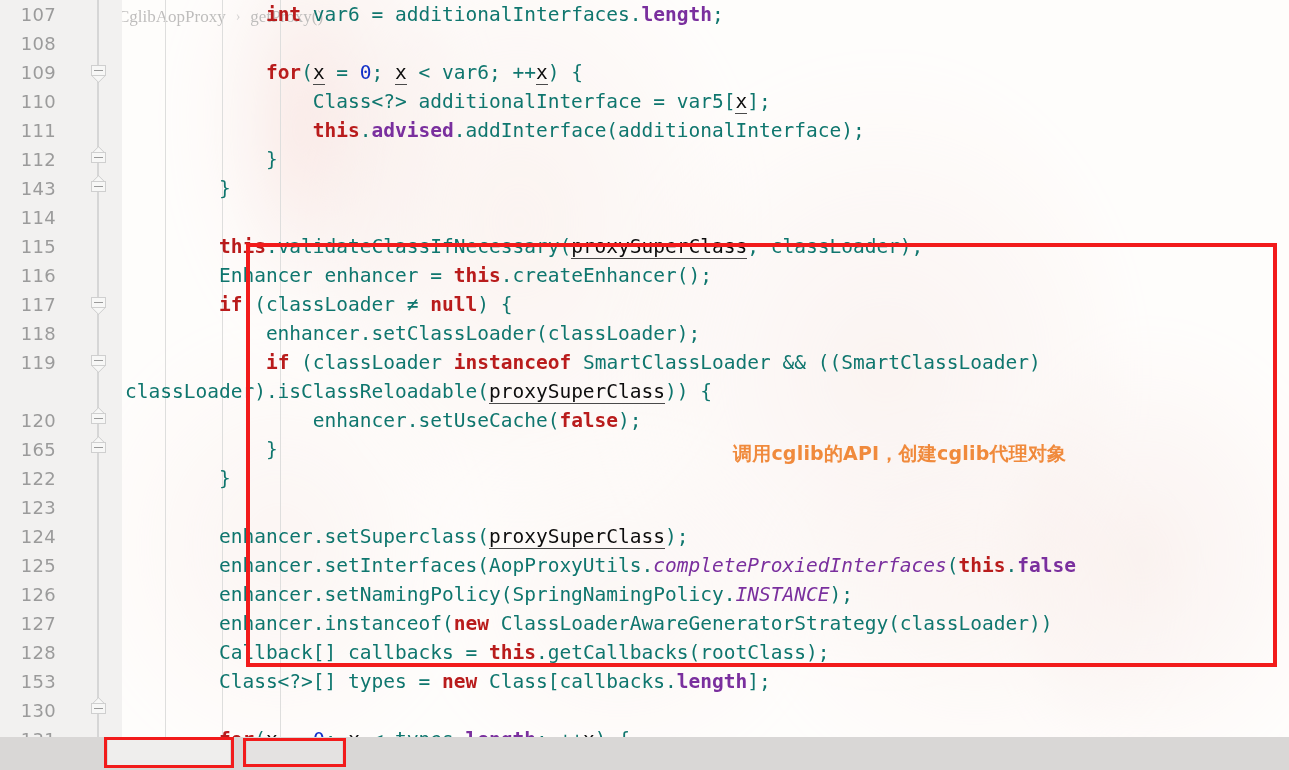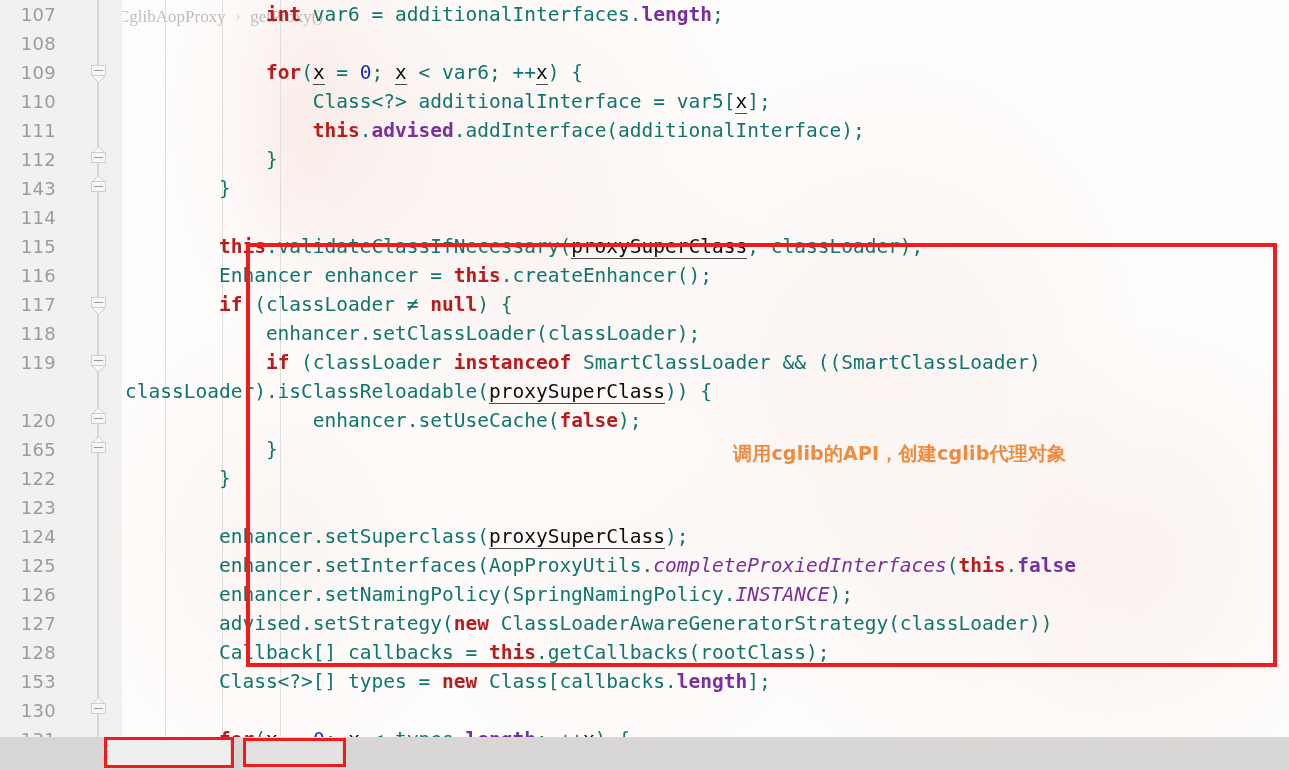--- a/index.html
+++ b/index.html
@@ -326,21 +326,21 @@
         <div class="cline"><span class="pln">            enhancer.setClassLoader(classLoader);</span></div>
         <div class="cline"><span class="pln">            </span><span class="kw">if</span><span class="pln"> (classLoader </span><span class="kw">instanceof</span><span class="pln"> SmartClassLoader &amp;&amp; ((SmartClassLoader)</span></div>
         <div class="cline"><span class="pln">classLoader).isClassReloadable(</span><span class="var">proxySuperClass</span><span class="pln">)) {</span></div>
         <div class="cline"><span class="pln">                enhancer.setUseCache(</span><span class="kw">false</span><span class="pln">);</span></div>
         <div class="cline"><span class="pln">            }</span></div>
         <div class="cline"><span class="pln">        }</span></div>
         <div class="cline"><span class="pln"></span></div>
         <div class="cline"><span class="pln">        enhancer.setSuperclass(</span><span class="var">proxySuperClass</span><span class="pln">);</span></div>
         <div class="cline"><span class="pln">        enhancer.setInterfaces(AopProxyUtils.</span><span class="stat">completeProxiedInterfaces</span><span class="pln">(</span><span class="kw">this</span><span class="pln">.</span><span class="fldb">false</span></div>
         <div class="cline"><span class="pln">        enhancer.setNamingPolicy(SpringNamingPolicy.</span><span class="stat">INSTANCE</span><span class="pln">);</span></div>
-        <div class="cline"><span class="pln">        advised.setStrategy(</span><span class="kw">new</span><span class="pln"> ClassLoaderAwareGeneratorStrategy(classLoader))</span></div>
+        <div class="cline"><span class="pln">        enhancer.instanceof(</span><span class="kw">new</span><span class="pln"> ClassLoaderAwareGeneratorStrategy(classLoader))</span></div>
         <div class="cline"><span class="pln">        Callback[] callbacks = </span><span class="kw">this</span><span class="pln">.getCallbacks(rootClass);</span></div>
         <div class="cline"><span class="pln">        Class&lt;?&gt;[] types = </span><span class="kw">new</span><span class="pln"> Class[callbacks.</span><span class="fldb">length</span><span class="pln">];</span></div>
         <div class="cline"><span class="pln"></span></div>
         <div class="cline"><span class="pln">        </span><span class="kw">for</span><span class="pln">(</span><span class="var">x</span><span class="pln"> = </span><span class="num">0</span><span class="pln">; </span><span class="var">x</span><span class="pln"> &lt; types.</span><span class="fldb">length</span><span class="pln">; ++</span><span class="var">x</span><span class="pln">) {</span></div>
       </div>
   </div>
 
   <div class="red-box" id="red-box-main"></div>
 
   <div id="cn-annotation">调用cglib的API，创建cglib代理对象</div>

